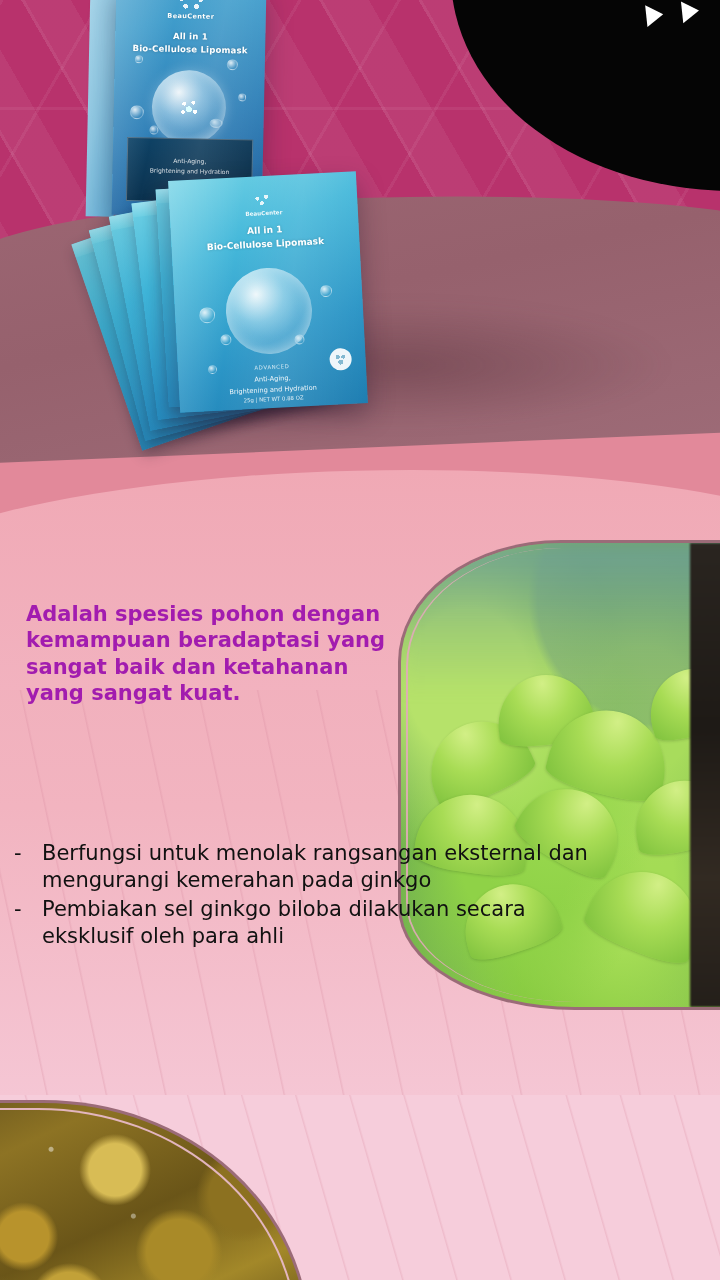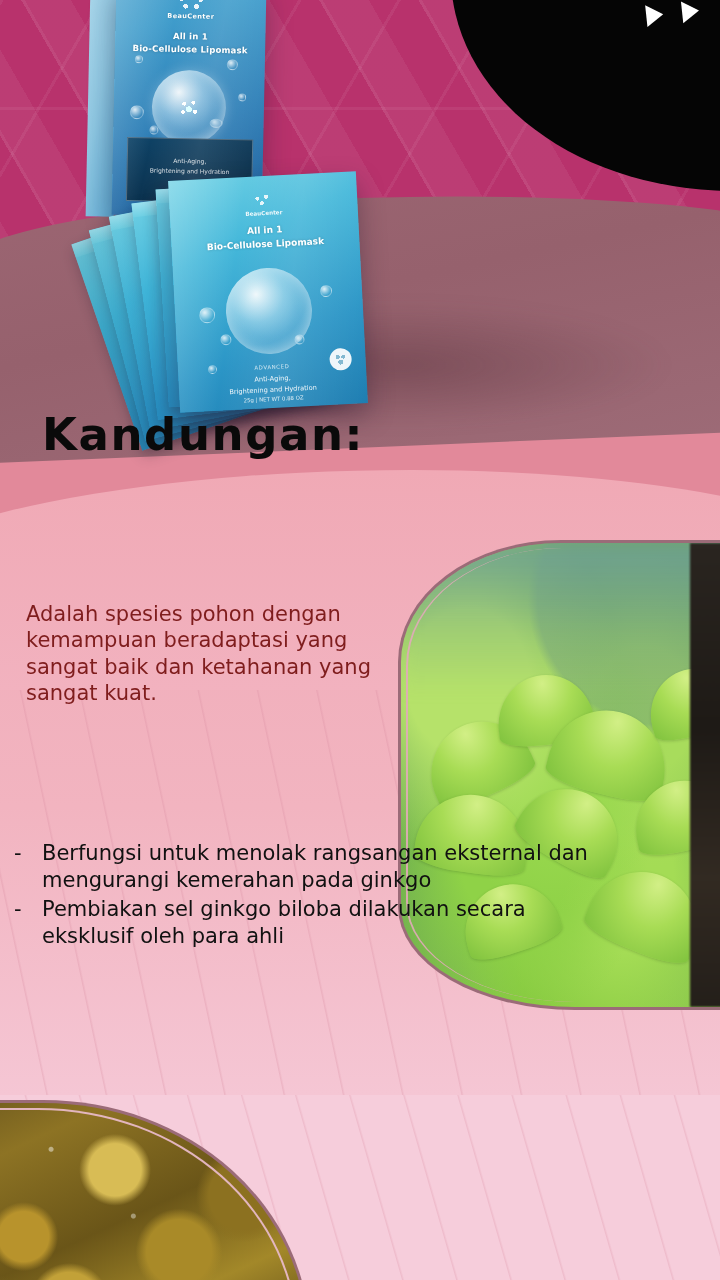--- a/index.html
+++ b/index.html
@@ -315,21 +315,21 @@
   }
 
   
   .h-ginkgo{
     position:absolute; left:26px; top:552px;
     font-size:30px; font-weight:bold; color:#0a0a0a;
     letter-spacing:-0.2px;
   }
   .p-ginkgo{
     position:absolute; left:26px; top:601px; width:380px;
-    font-size:21px; font-weight:normal; color:#7f1d1d;
+    font-size:21px; font-weight:bold; color:#a21caf;
     line-height:1.26;
   }
   .bullets{
     position:absolute; left:14px; top:840px; width:580px;
     font-size:21px; color:#111; line-height:1.28;
   }
   .bullets .li{ display:flex; gap:14px; margin-bottom:2px; }
   .bullets .dash{ width:14px; flex:none; }
   .bullets .btxt{ flex:1; }
 
@@ -471,21 +471,20 @@
       <div class="s-claims">
         <div>Anti-Aging,</div>
         <div>Brightening and Hydration</div>
       </div>
       <div class="s-facemark"></div>
       <div class="s-weight">25g | NET WT 0.88 OZ</div>
       <div class="box-sheen"></div>
     </div>
   </div>
 
-  <div class="kandungan">Kandungan:</div>
 
   <div class="ginkgo-blob">
     <div class="blurtop"></div>
     <span class="leaf" style="left:24px;  top:180px; width:104px; height:74px; transform:rotate(-24deg);"></span>
     <span class="leaf" style="left:96px;  top:132px; width:96px;  height:70px; transform:rotate(-6deg);"></span>
     <span class="leaf" style="left:150px; top:168px; width:118px; height:84px; transform:rotate(14deg);"></span>
     <span class="leaf" style="left:246px; top:126px; width:92px;  height:66px; transform:rotate(-16deg);"></span>
     <span class="leaf" style="left:16px;  top:252px; width:112px; height:78px; transform:rotate(8deg);"></span>
     <span class="leaf" style="left:120px; top:248px; width:104px; height:74px; transform:rotate(30deg);"></span>
     <span class="leaf" style="left:232px; top:238px; width:98px;  height:70px; transform:rotate(-12deg);"></span>

